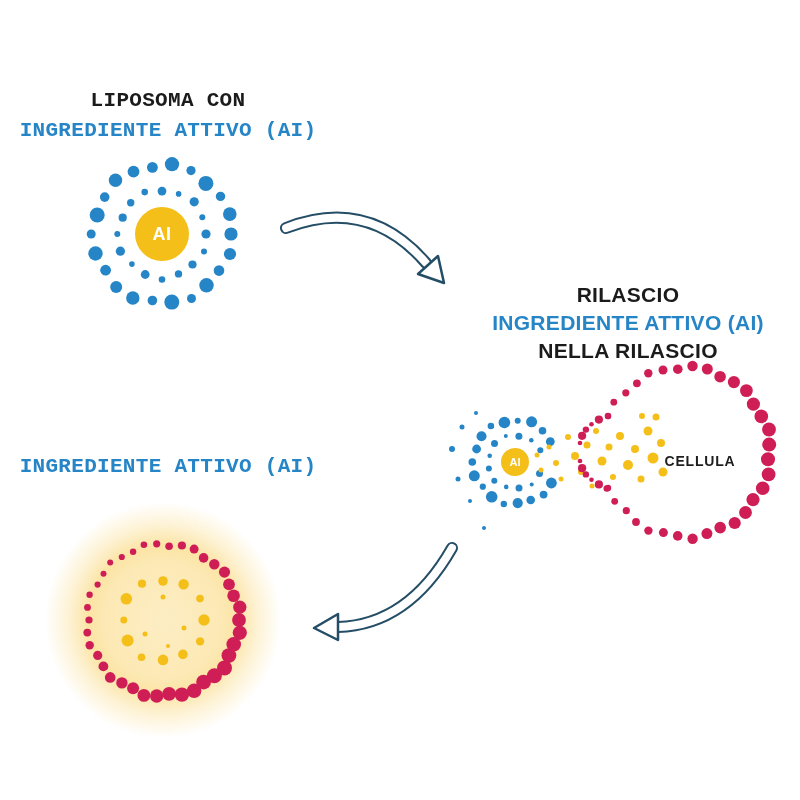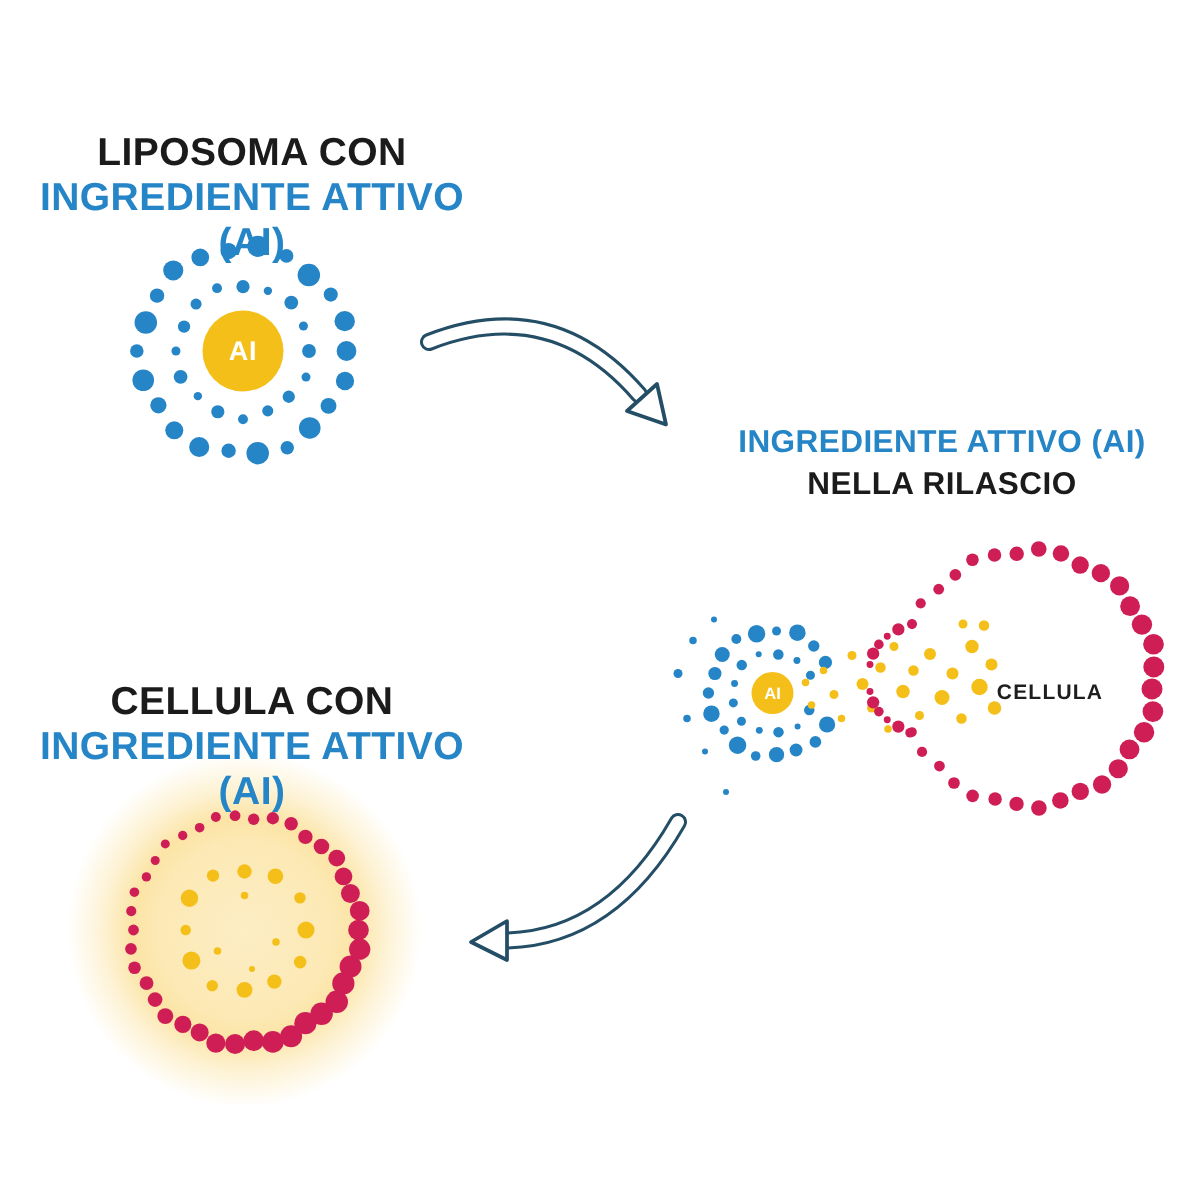--- a/index.html
+++ b/index.html
@@ -3,21 +3,21 @@
 <meta charset="utf-8">
 <style>
   :root{
     --blue:#2585c6; --yellow:#f5bf1a; --crimson:#cf1e56; --dark:#244d66; --text:#1b1b1b;
   }
   html,body{margin:0;padding:0;background:#fff;}
   .canvas{position:relative;width:800px;height:800px;background:#fff;overflow:hidden;
           font-family:"Liberation Sans",sans-serif;}
   .scene{position:absolute;left:0;top:0;}
   .lbl{position:absolute;text-align:center;font-weight:700;color:var(--text);letter-spacing:.3px;}
-  .lbl-two{font-size:26px;line-height:30px;}
+  .lbl-two{font-size:21px;line-height:30px;font-family:Liberation Mono, monospace;}
   .lbl-three{font-size:21px;line-height:28px;}
   .blue{color:var(--blue);}
   .ai-big{font-family:"Liberation Sans",sans-serif;font-size:18px;font-weight:700;fill:#fff;text-anchor:middle;letter-spacing:.5px;}
   .ai-small{font-family:"Liberation Sans",sans-serif;font-size:11px;font-weight:700;fill:#fff;text-anchor:middle;}
   .cellula{font-family:"Liberation Sans",sans-serif;font-size:14px;font-weight:700;fill:#1e1e1e;text-anchor:middle;letter-spacing:.8px;}
   .band-o{fill:none;stroke:var(--dark);stroke-width:12;stroke-linecap:round;}
   .band-i{fill:none;stroke:#ffffff;stroke-width:8;stroke-linecap:round;}
   .head{fill:#ffffff;stroke:var(--dark);stroke-width:2.5;stroke-linejoin:round;}
 </style>
 </head>
@@ -284,22 +284,22 @@
         </g>
     </g>
   </svg>
 
   <div class="lbl lbl-two" style="left:3px;top:86px;width:330px;">
     <div>LIPOSOMA CON</div>
     <div class="blue">INGREDIENTE ATTIVO (AI)</div>
   </div>
 
   <div class="lbl lbl-three" style="left:463px;top:281px;width:330px;">
+    <div>RILASCIO</div>
     <div class="blue">INGREDIENTE ATTIVO (AI)</div>
     <div>NELLA RILASCIO</div>
   </div>
 
   <div class="lbl lbl-two" style="left:3px;top:452px;width:330px;">
-    <div>CELLULA CON</div>
     <div class="blue">INGREDIENTE ATTIVO (AI)</div>
   </div>
 
 </div>
 
 </body></html>

